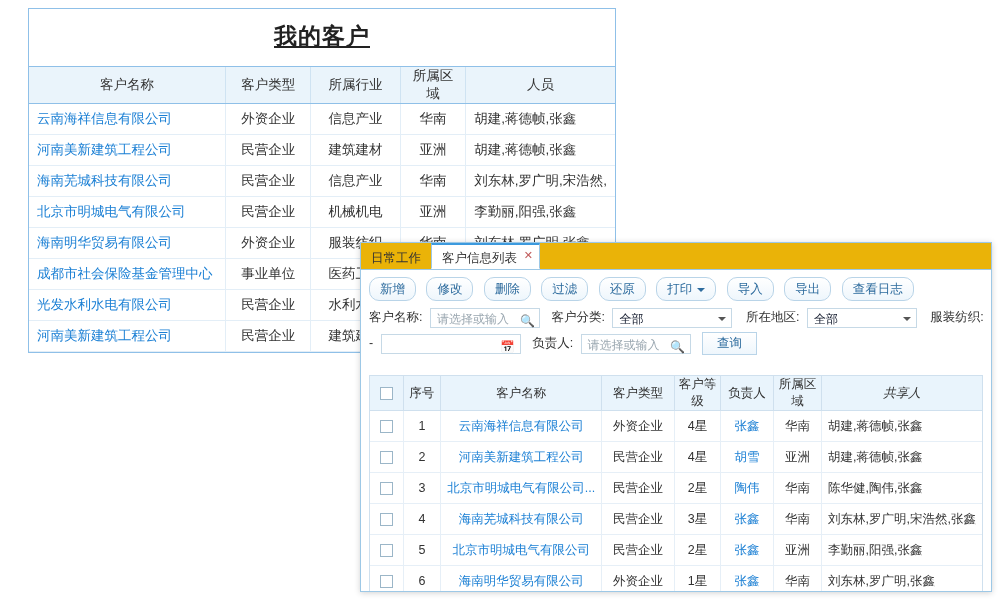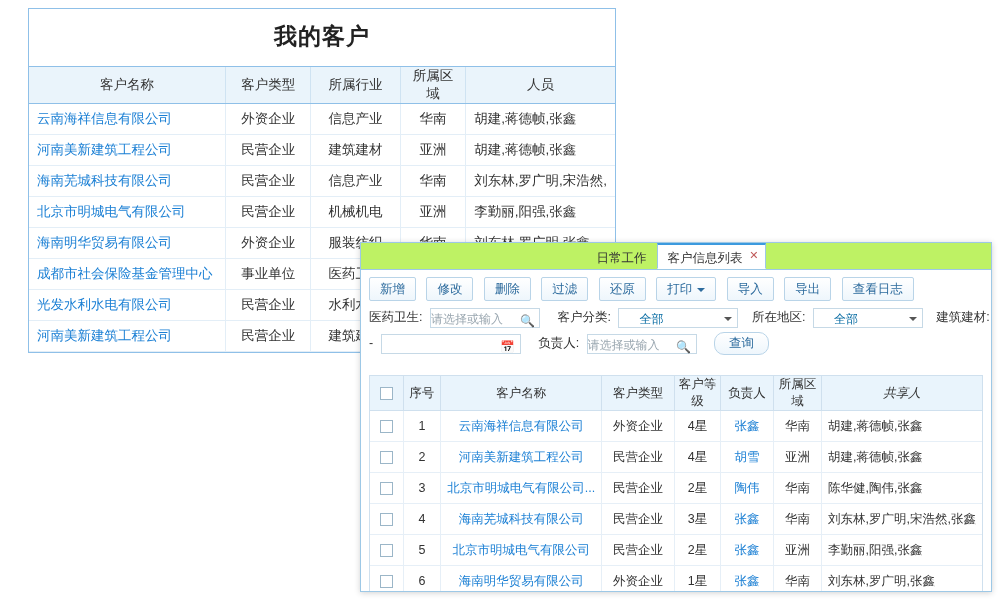--- a/index.html
+++ b/index.html
@@ -23,20 +23,21 @@
     box-sizing: border-box;
   }
   #back-title {
     text-align: center;
     font-size: 23px;
     font-weight: bold;
     color: #222222;
     padding: 12px 0 14px 0;
     border-bottom: 1px solid #8fc0e8;
     letter-spacing: 1px;
+    text-decoration: underline;
   }
   table.back-table {
     border-collapse: collapse;
     width: 100%;
     font-size: 13.5px;
   }
   table.back-table th {
     background: #eaf4fb;
     color: #333333;
     font-weight: normal;
@@ -68,24 +69,23 @@
     width: 632px;
     height: 350px;
     background: #ffffff;
     border: 1px solid #9dc8e6;
     box-shadow: 0 1px 6px rgba(0,0,0,0.18);
     box-sizing: border-box;
     overflow: hidden;
   }
   #tabbar {
     height: 26px;
-    background: #bef264;
+    background: #eab308;
     border-bottom: 1px solid #9dc8e6;
     position: relative;
-    text-align: center;
   }
   .tab {
     display: inline-block;
     font-size: 12.5px;
     color: #333333;
     line-height: 26px;
     padding: 0 10px;
     height: 26px;
     box-sizing: border-box;
   }
@@ -111,21 +111,21 @@
     padding: 7px 8px 5px 8px;
     white-space: nowrap;
   }
   .tbtn {
     display: inline-block;
     border: 1px solid #b9d4e8;
     background: linear-gradient(#ffffff, #eef6fc);
     color: #2e6c9e;
     font-size: 12.5px;
     padding: 3px 10px;
-    border-radius: 2px;
+    border-radius: 10px;
     margin-right: 6px;
     line-height: 16px;
   }
   .tbtn .caret {
     display: inline-block;
     margin-left: 5px;
     border-left: 4px solid transparent;
     border-right: 4px solid transparent;
     border-top: 4px solid #2e6c9e;
     vertical-align: middle;
@@ -143,63 +143,63 @@
     padding-right: 4px;
   }
   .finput {
     display: inline-block;
     border: 1px solid #c6d9e6;
     background: #ffffff;
     height: 20px;
     line-height: 20px;
     font-size: 12px;
     color: #9aa7b0;
-    padding: 0 20px 0 0;
-    margin-right: 14px;
+    padding: 0 20px 0 6px;
+    margin-right: 8px;
     position: relative;
     box-sizing: border-box;
     vertical-align: middle;
   }
   .finput .ico {
     position: absolute;
     right: 4px;
     top: 2px;
     color: #5aa7dd;
     font-size: 12px;
   }
   .fselect {
     display: inline-block;
     border: 1px solid #c6d9e6;
     background: #ffffff;
     height: 20px;
     line-height: 20px;
     font-size: 12px;
-    color: #0369a1;
-    padding: 0 20px 0 20px;
+    color: #0f172a;
+    padding: 0 20px 0 6px;
     margin-right: 10px;
     position: relative;
     box-sizing: border-box;
     vertical-align: middle;
   }
   .fselect .caret2 {
     position: absolute;
     right: 5px;
     top: 8px;
     border-left: 4px solid transparent;
     border-right: 4px solid transparent;
     border-top: 4px solid #555555;
   }
   .qbtn {
     display: inline-block;
     border: 1px solid #b9d4e8;
     background: linear-gradient(#ffffff, #eef6fc);
     color: #2e6c9e;
     font-size: 12.5px;
     padding: 2px 14px;
-    border-radius: 10px;
+    border-radius: 0;
     vertical-align: middle;
   }
   
   #grid-wrap {
     margin: 18px 8px 0 8px;
     border: 1px solid #cfe0ee;
     border-bottom: none;
     height: 220px;
     overflow: hidden;
   }
@@ -328,27 +328,27 @@
     <span class="tbtn">删除</span>
     <span class="tbtn">过滤</span>
     <span class="tbtn">还原</span>
     <span class="tbtn"><span>打印</span><span class="caret"></span></span>
     <span class="tbtn">导入</span>
     <span class="tbtn">导出</span>
     <span class="tbtn">查看日志</span>
   </div>
 
   <div class="filter-row">
-    <span class="flabel">医药卫生:</span>
+    <span class="flabel">客户名称:</span>
     <span class="finput" style="width:110px"><span>请选择或输入</span><span class="ico">🔍</span></span>
     <span class="flabel">客户分类:</span>
     <span class="fselect" style="width:120px"><span>全部</span><span class="caret2"></span></span>
     <span class="flabel">所在地区:</span>
     <span class="fselect" style="width:110px"><span>全部</span><span class="caret2"></span></span>
-    <span class="flabel">建筑建材:</span>
+    <span class="flabel">服装纺织:</span>
     
   </div>
 
   <div class="filter-row">
     <span class="flabel">-</span>
     <span class="finput" style="width:140px"><span></span><span class="ico">📅</span></span>
     <span class="flabel">负责人:</span>
     <span class="finput" style="width:110px"><span>请选择或输入</span><span class="ico">🔍</span></span>
     <span class="qbtn">查询</span>
   </div>

